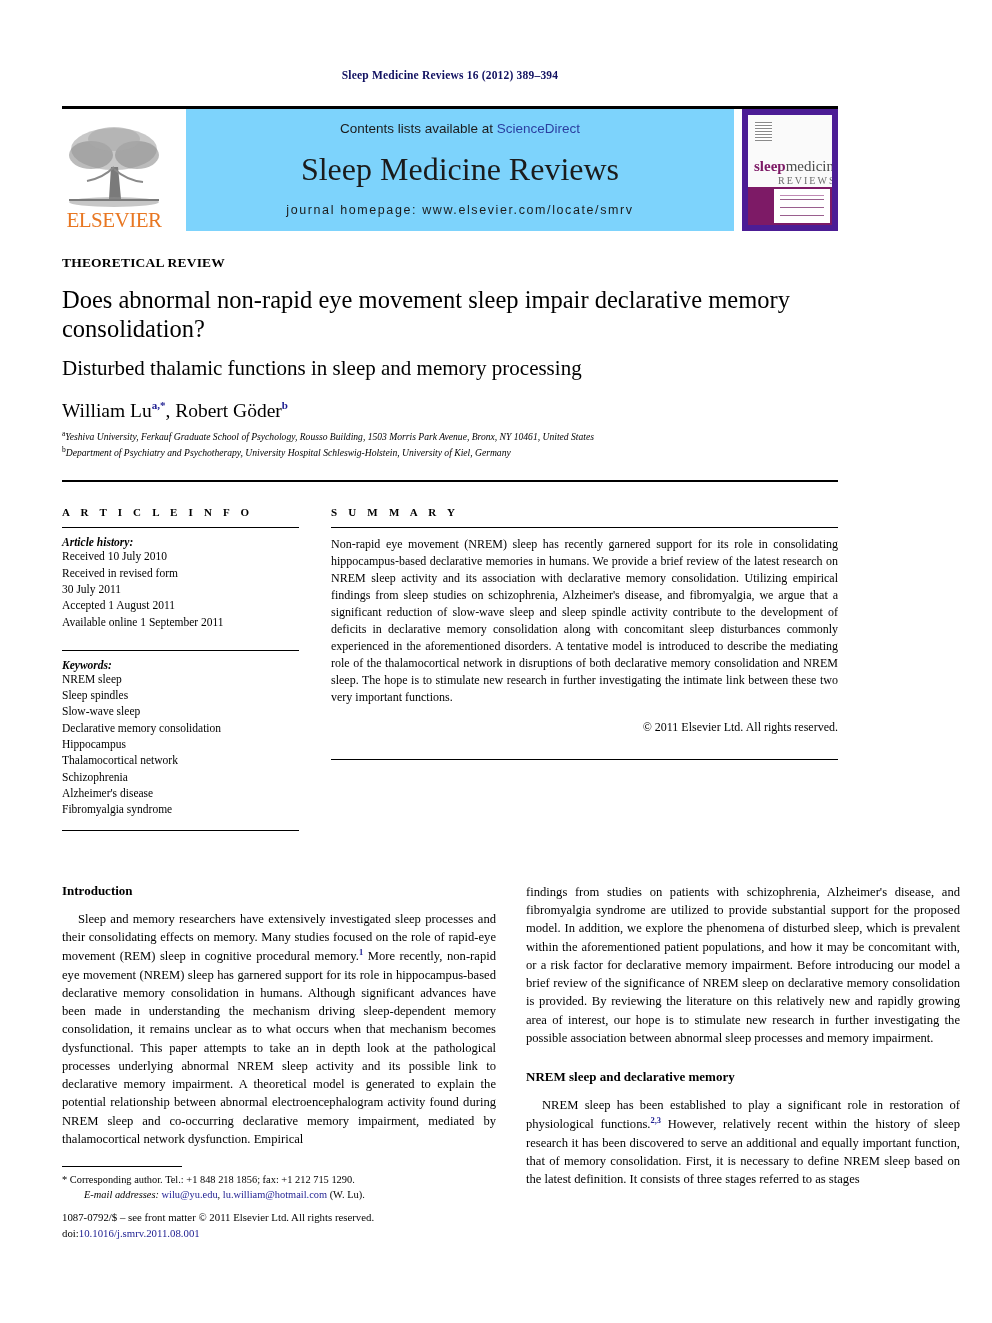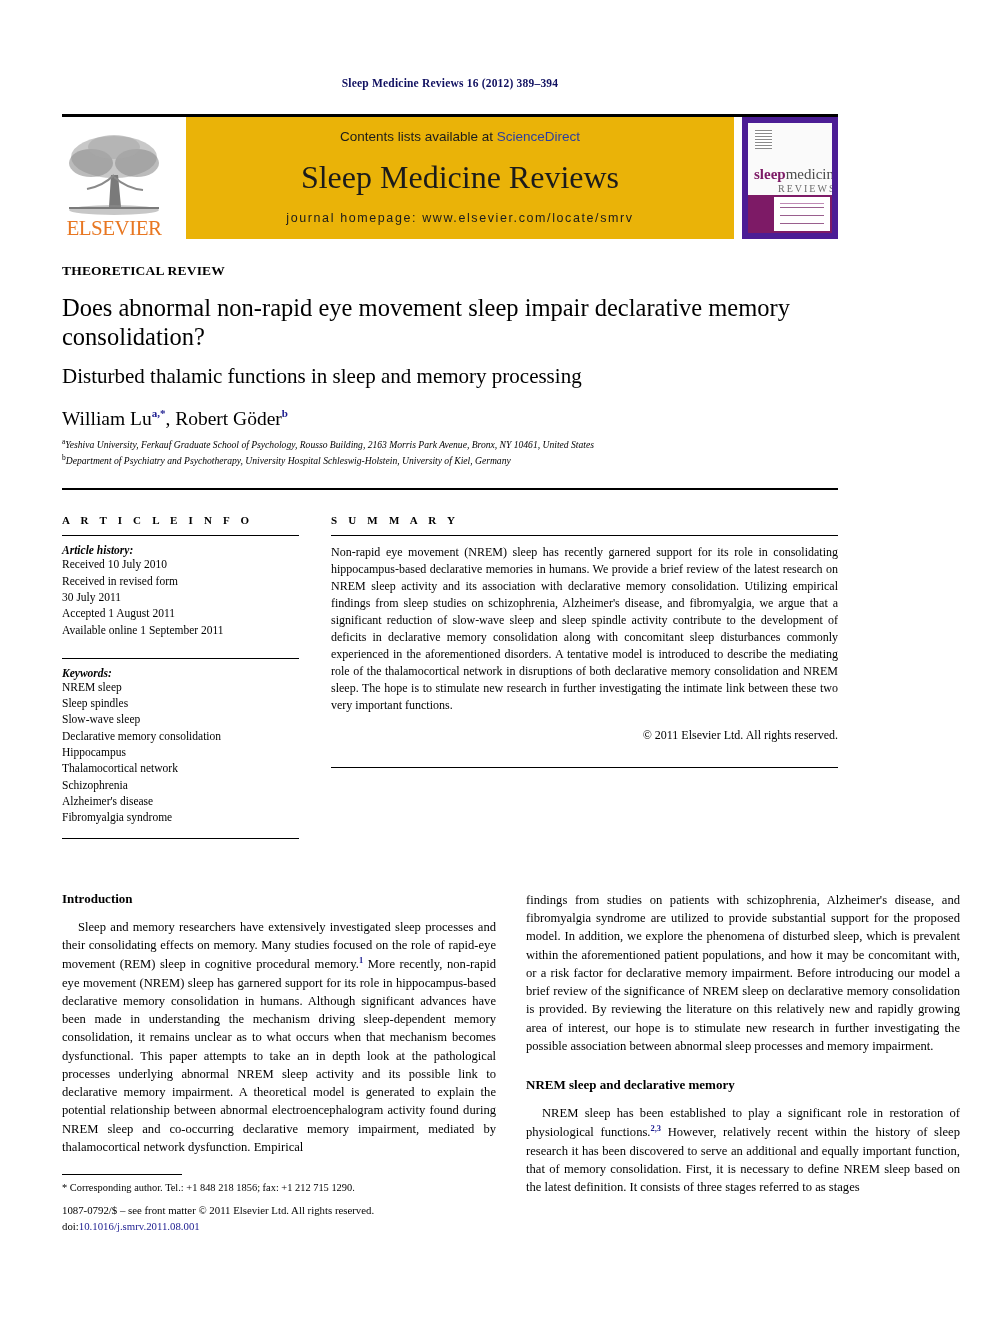--- a/index.html
+++ b/index.html
@@ -13,21 +13,21 @@
     font-family: "Liberation Serif", serif;
     color: #000000;
     position: relative;
     overflow: hidden;
   }
   .page {
     position: relative;
     width: 900px;
     height: 1323px;
     box-sizing: border-box;
-    padding: 8px 62px;
+    padding: 0 62px;
   }
 
   
   .running-head {
     text-align: center;
     font-family: "Liberation Serif", serif;
     font-weight: bold;
     font-size: 11.5px;
     color: #101060;
     letter-spacing: .2px;
@@ -59,21 +59,21 @@
     font-size: 21px;
     letter-spacing: -0.5px;
     color: #E87722;
     font-weight: 400;
     line-height: 1;
     margin-top: 1px;
     text-align: right;
   }
   .banner {
     flex: 1 1 auto;
-    background: #eab308;
+    background: #7dd3fc;
     margin-left: 20px;
     margin-right: 8px;
     display: flex;
     flex-direction: column;
     align-items: center;
     justify-content: space-between;
     padding: 12px 0 14px 0;
     box-sizing: border-box;
   }
   .contents-line {
@@ -345,21 +345,21 @@
   <div class="title-block">
     <div class="kicker">THEORETICAL REVIEW</div>
     <div class="art-title">Does abnormal non-rapid eye movement sleep impair declarative memory consolidation?</div>
     <div class="art-subtitle">Disturbed thalamic functions in sleep and memory processing</div>
 
     <div class="authors">
       <span>William Lu</span><sup>a,*</sup><span>, </span><span>Robert Göder</span><sup>b</sup>
     </div>
 
     <div class="affil">
-      <sup>a</sup><span>Yeshiva University, Ferkauf Graduate School of Psychology, Rousso Building, 2163 Morris Park Avenue, Bronx, NY 10461, United States</span>
+      <sup>a</sup><span>Yeshiva University, Ferkauf Graduate School of Psychology, Rousso Building, 1503 Morris Park Avenue, Bronx, NY 10461, United States</span>
     </div>
     <div class="affil" style="margin-top:1px;">
       <sup>b</sup><span>Department of Psychiatry and Psychotherapy, University Hospital Schleswig-Holstein, University of Kiel, Germany</span>
     </div>
   </div>
 
   <hr class="rule-heavy">
 
   <div class="info-summary">
 
@@ -401,20 +401,25 @@
 
   <div class="body-cols">
 
     <div class="bcol">
       <div class="body-head">Introduction</div>
       <p class="body-p"><span>Sleep and memory researchers have extensively investigated sleep processes and their consolidating effects on memory. Many studies focused on the role of rapid-eye movement (REM) sleep in cognitive procedural memory.</span><sup>1</sup><span> More recently, non-rapid eye movement (NREM) sleep has garnered support for its role in hippocampus-based declarative memory consolidation in humans. Although significant advances have been made in understanding the mechanism driving sleep-dependent memory consolidation, it remains unclear as to what occurs when that mechanism becomes dysfunctional. This paper attempts to take an in depth look at the pathological processes underlying abnormal NREM sleep activity and its possible link to declarative memory impairment. A theoretical model is generated to explain the potential relationship between abnormal electroencephalogram activity found during NREM sleep and co-occurring declarative memory impairment, mediated by thalamocortical network dysfunction. Empirical</span></p>
 
       <div class="footnote-wrap">
         <hr class="fn-rule">
         <div class="fn-line">* Corresponding author. Tel.: +1 848 218 1856; fax: +1 212 715 1290.</div>
+        <div class="fn-line" style="padding-left:22px; text-indent:0;">
+          <span class="ital">E-mail addresses:</span>
+          <span class="link">wilu@yu.edu</span><span>, </span><span class="link">lu.william@hotmail.com</span>
+          <span>(W. Lu).</span>
+        </div>
       </div>
 
       <div class="issn-block">
         <div>1087-0792/$ – see front matter © 2011 Elsevier Ltd. All rights reserved.</div>
         <div><span>doi:</span><span class="link">10.1016/j.smrv.2011.08.001</span></div>
       </div>
     </div>
 
     <div class="bcol">
       <p class="body-p" style="text-indent:0;">findings from studies on patients with schizophrenia, Alzheimer's disease, and fibromyalgia syndrome are utilized to provide substantial support for the proposed model. In addition, we explore the phenomena of disturbed sleep, which is prevalent within the aforementioned patient populations, and how it may be concomitant with, or a risk factor for declarative memory impairment. Before introducing our model a brief review of the significance of NREM sleep on declarative memory consolidation is provided. By reviewing the literature on this relatively new and rapidly growing area of interest, our hope is to stimulate new research in further investigating the possible association between abnormal sleep processes and memory impairment.</p>

